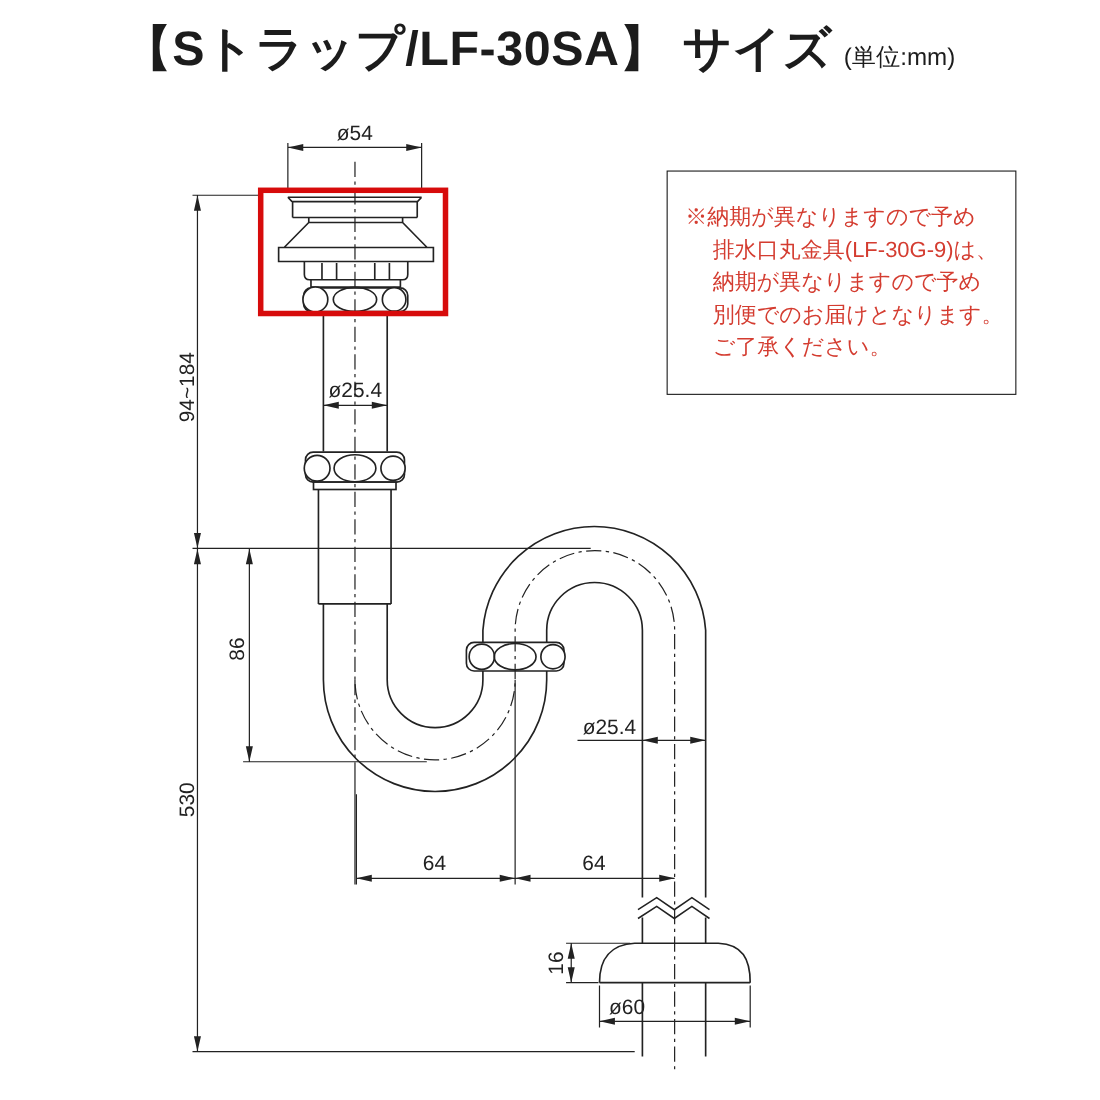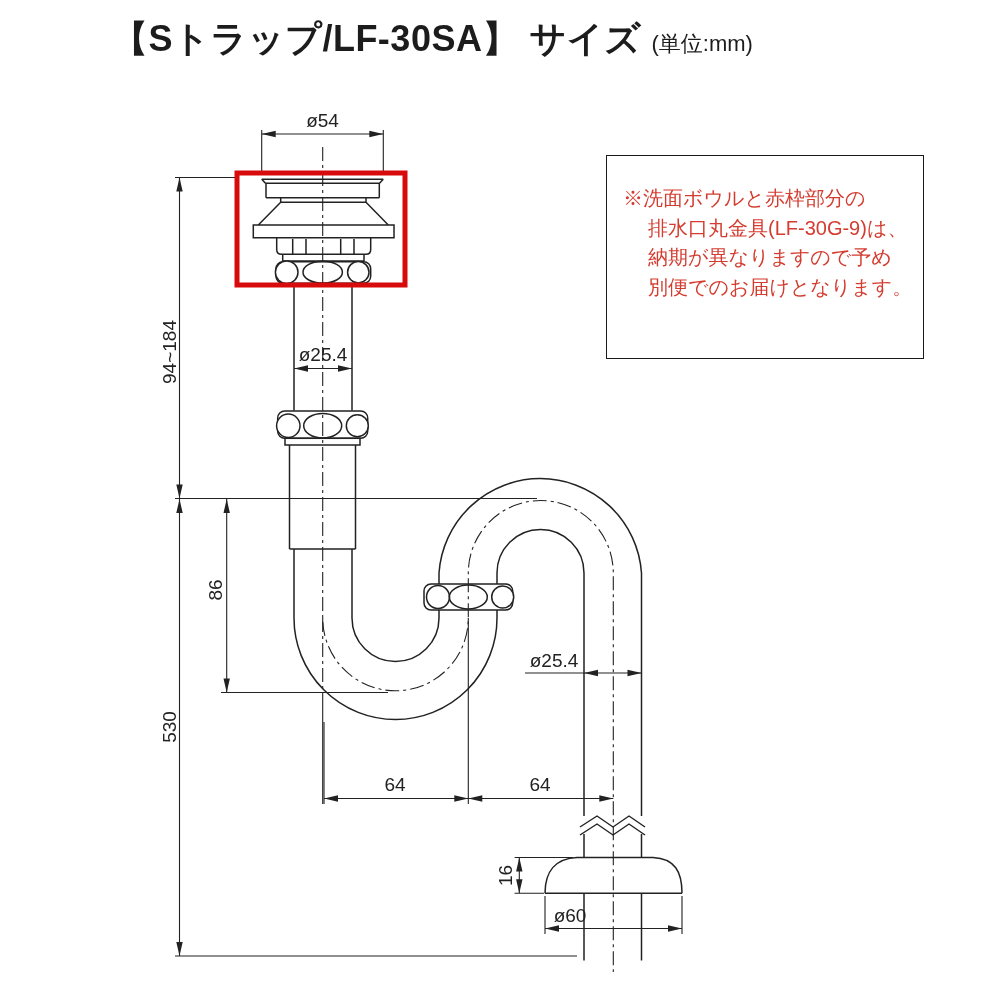--- a/index.html
+++ b/index.html
@@ -1,18 +1,18 @@
 <!DOCTYPE html>
 <html><head>
 <meta charset="utf-8">
 <style>
   html,body{margin:0;padding:0;background:#fff;}
   #canvas{position:relative;width:1000px;height:1000px;background:#fff;font-family:"Liberation Sans",sans-serif;overflow:hidden;}
   #title{position:absolute;left:112px;top:15px;white-space:nowrap;color:#1c1c1c;}
-  #title .main{font-size:36px;font-weight:bold;letter-spacing:0.5px;}
+  #title .main{font-size:44px;font-weight:bold;letter-spacing:0.5px;}
   #title .unit{font-size:22px;font-weight:normal;margin-left:10px;text-align:right;}
   #note-box{position:absolute;left:606px;top:155px;width:316px;height:202px;border:1.5px solid #1a1a1a;background:#fff;}
   #note-box .line{font-size:20px;line-height:29.5px;color:#d43c30;white-space:nowrap;}
   #note-box .l0{padding-left:16px;margin-top:28px;}
   #note-box .ln{padding-left:41px;}
   svg text{font-family:"Liberation Sans",sans-serif;font-size:19px;fill:#222;}
 </style>
 </head>
 <body>
 
@@ -121,18 +121,19 @@
       <text x="540" y="791" text-anchor="middle">64</text>
       <text x="554" y="667" text-anchor="middle">ø25.4</text>
       <text x="512" y="875.5" text-anchor="middle" transform="rotate(-90 512 875.5)">16</text>
       <text x="570" y="922" text-anchor="middle">ø60</text>
     </g>
 
     <rect x="237" y="173" width="168" height="112" fill="none" stroke="#d70b0b" stroke-width="5"></rect>
   </svg>
 
   <div id="note-box">
-    <div class="line l0">※洗面ボウルと赤枠部分の</div>
+    <div class="line l0">※納期が異なりますので予め</div>
     <div class="line ln">排水口丸金具(LF-30G-9)は、</div>
     <div class="line ln">納期が異なりますので予め</div>
     <div class="line ln">別便でのお届けとなります。</div>
+    <div class="line ln">ご了承ください。</div>
   </div>
 </div>
 
 </body></html>

